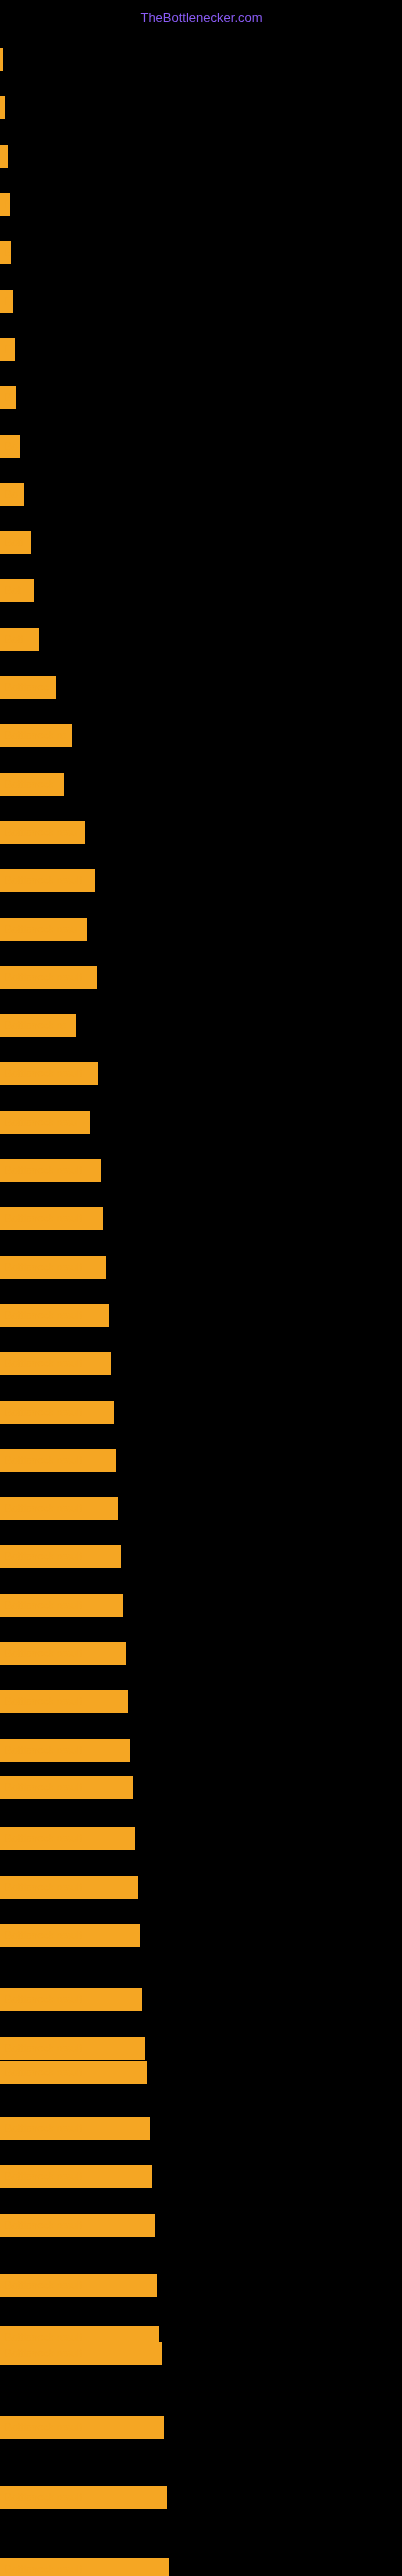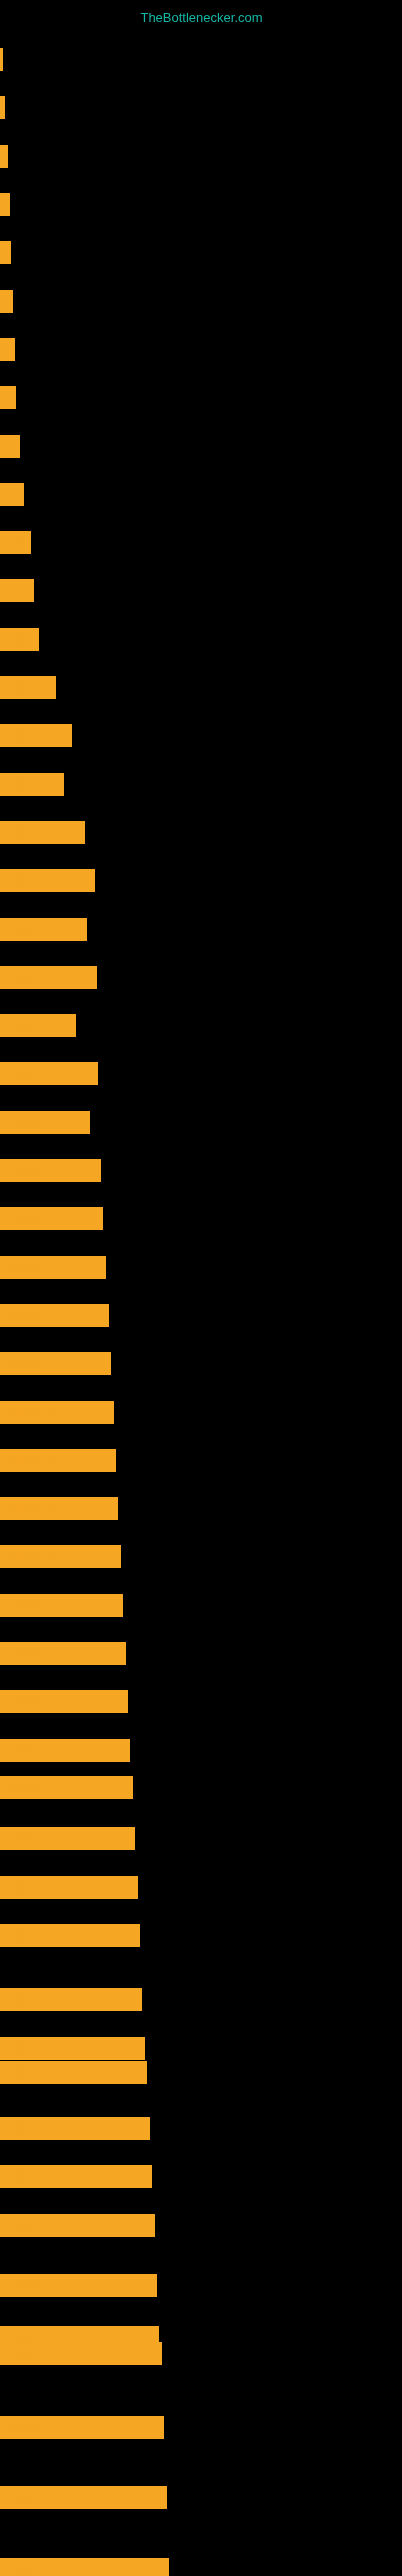--- a/index.html
+++ b/index.html
@@ -8,21 +8,21 @@
       box-sizing: border-box;
     }
     body {
       width: 403px;
       min-height: 2576px;
       background-color: #000000;
       font-family: Arial, sans-serif;
       position: relative;
     }
     .site-title {
-      color: #14b8a6;
+      color: #8b5cf6;
       font-size: 13px;
       text-align: center;
       padding: 6.4px 0;
       position: absolute;
       top: 4px;
       left: 0;
       right: 0;
     }
     .bars-container {
       position: absolute;

